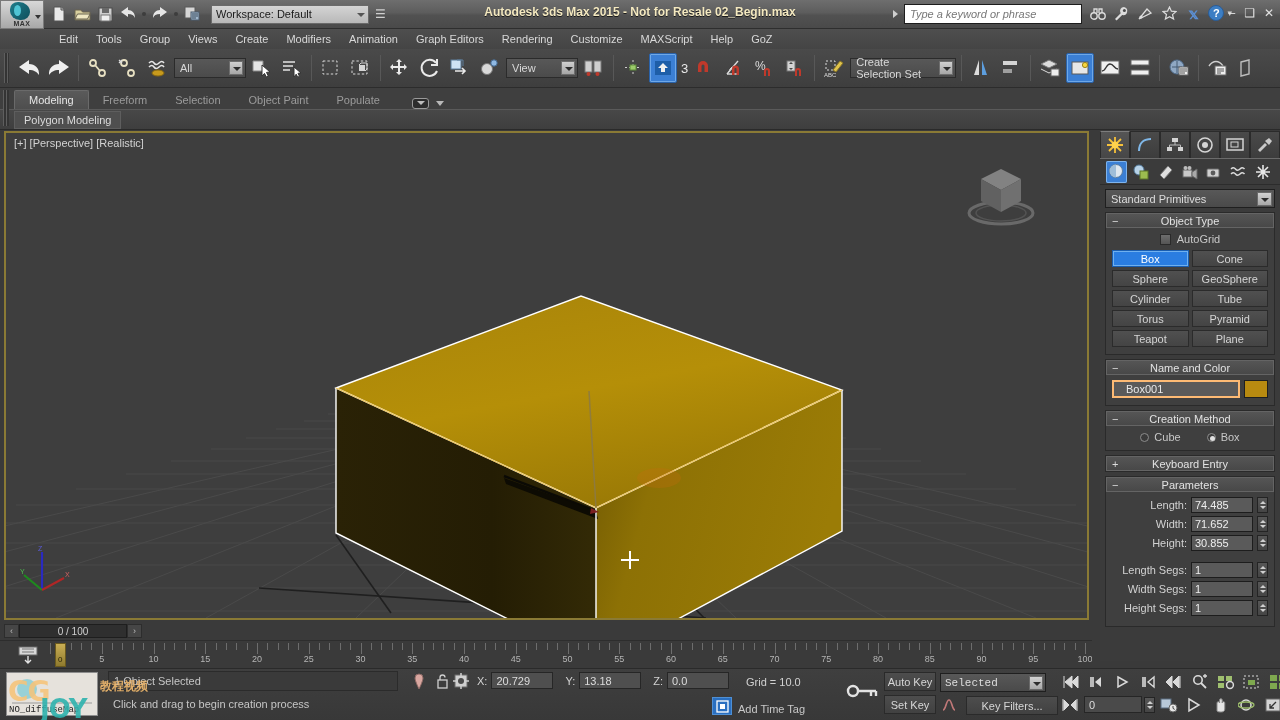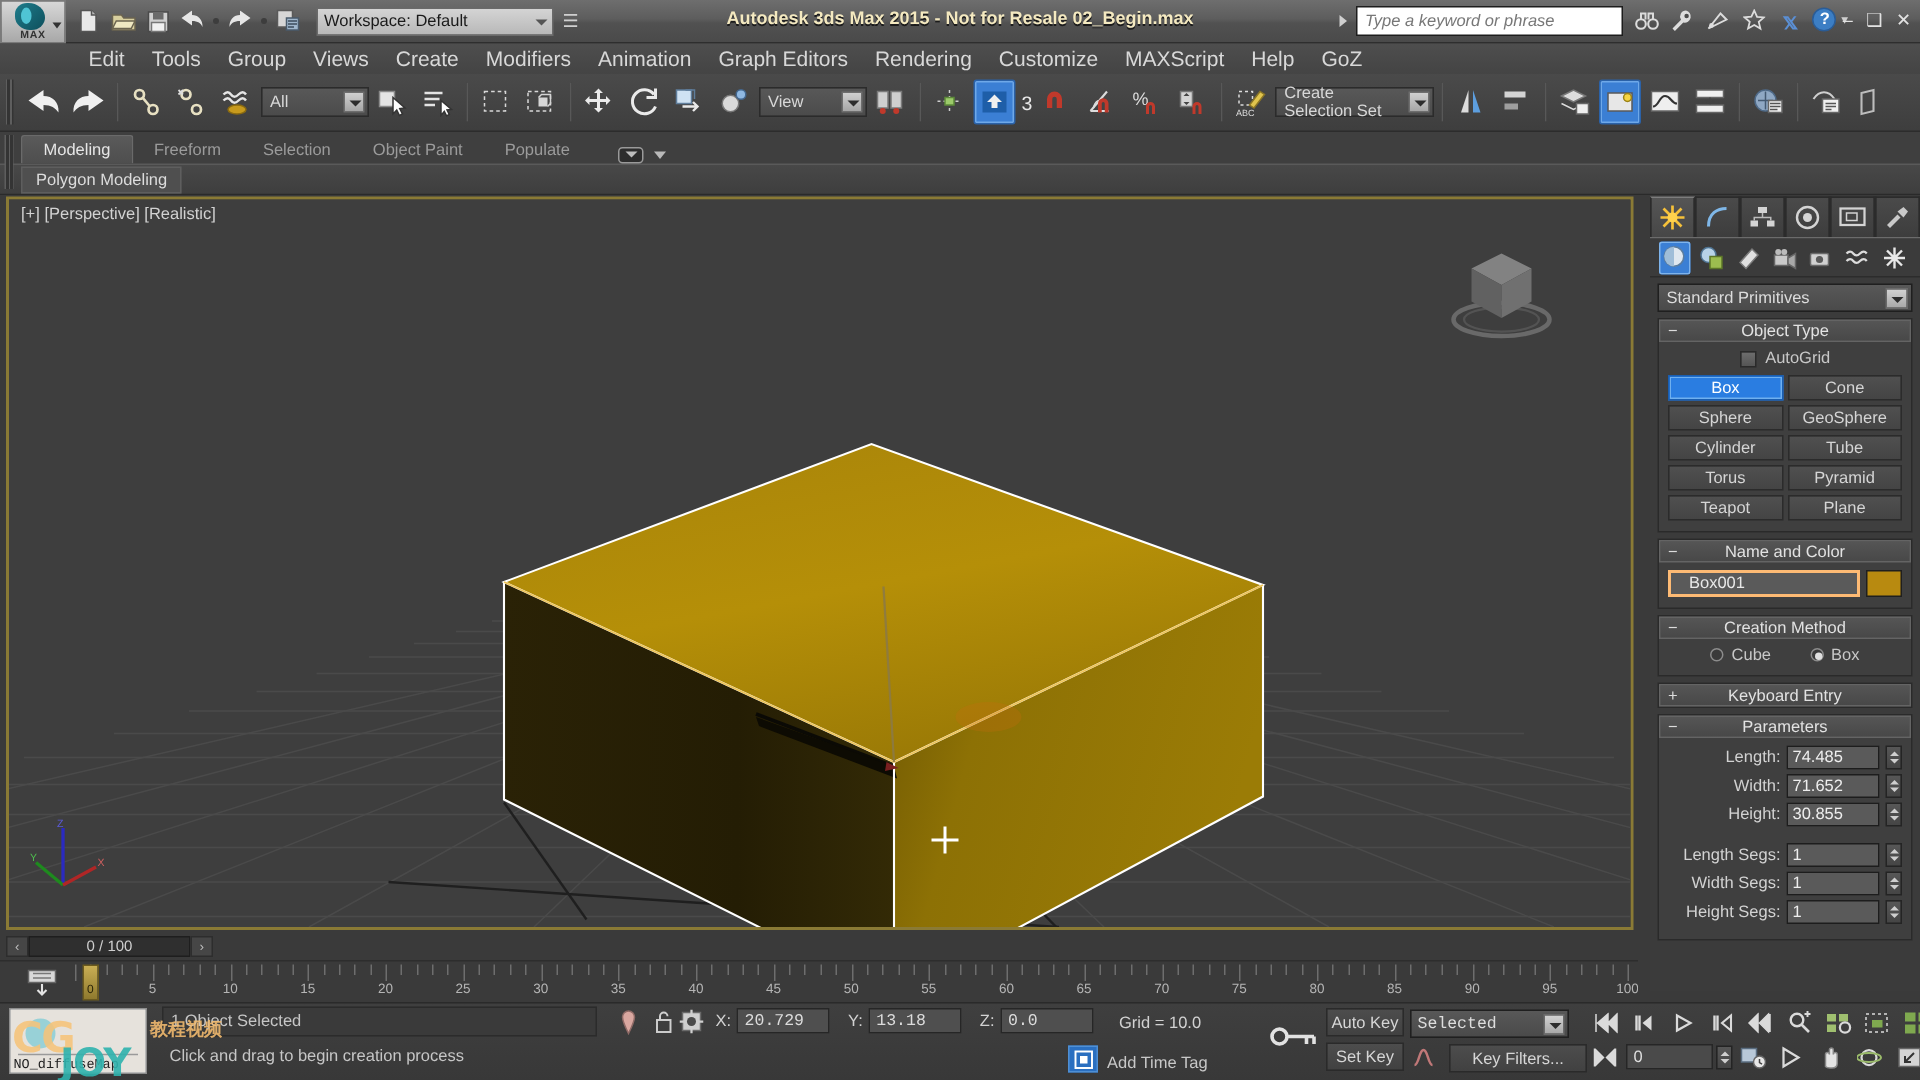--- a/index.html
+++ b/index.html
@@ -69,21 +69,21 @@
   .helpcircle{width:16px;height:16px;border-radius:50%;background:#3c7ec4;color:#fff;
     display:flex;align-items:center;justify-content:center;font-size:11px;font-weight:bold;border:1px solid #2a5c96;}
   .wbtns{position:absolute;right:6px;top:6px;display:flex;gap:9px;align-items:center;color:#e2e2e2;font-size:12px;}
 
   
   .menubar{
     position:absolute;left:0;top:29px;width:1280px;height:20px;
     background:linear-gradient(180deg,#4e4e4e,#444444);
     display:flex;align-items:center;padding-left:50px;
   }
-  .menubar .mi{padding:2px 9px;color:#d8d8d8;font-size:14px;}
+  .menubar .mi{padding:2px 9px;color:#d8d8d8;font-size:11px;}
 
   
   .maintb{
     position:absolute;left:0;top:49px;width:1280px;height:39px;
     background:linear-gradient(180deg,#4a4a4a,#3e3e3e);
     border-bottom:1px solid #2c2c2c;
     display:flex;align-items:center;gap:2px;padding-left:4px;overflow:hidden;
   }
   .grip{width:5px;height:30px;background:
     repeating-linear-gradient(90deg,#5e5e5e 0 1px,#343434 1px 3px);margin-right:4px;flex:none;}
@@ -202,21 +202,21 @@
   .statusbar{position:absolute;left:0;top:668px;width:1280px;height:52px;
     background:linear-gradient(180deg,#3f3f3f,#383838);border-top:1px solid #2a2a2a;}
   .mini-mat{position:absolute;left:6px;top:3px;width:92px;height:44px;background:#d9d9d9;
     border:1px solid #8d8d8d;overflow:hidden;}
   .statuslines{position:absolute;left:108px;top:2px;width:290px;}
   .sline{height:20px;background:#3a3a3a;border:1px solid #2b2b2b;color:#c6c6c6;font-size:11px;
     display:flex;align-items:center;padding:0 5px;margin-bottom:2px;}
   .sline2{height:22px;color:#c6c6c6;font-size:11px;display:flex;align-items:center;padding:0 5px;}
   .coordgrp{position:absolute;left:412px;top:3px;display:flex;align-items:center;gap:4px;}
   .cfield{width:62px;height:17px;background:#4f4f4f;border:1px solid #262626;color:#dcdcdc;
-    font-size:11px;display:flex;align-items:center;padding:0 4px;font-family:Liberation Mono, monospace;}
+    font-size:11px;display:flex;align-items:center;padding:0 4px;}
   .gridlbl{position:absolute;left:735px;top:4px;width:110px;height:16px;color:#d2d2d2;font-size:11px;
     display:flex;align-items:center;padding-left:8px;}
   .addtimetag{position:absolute;left:712px;top:27px;display:flex;align-items:flex-end;gap:6px;}
   .keygrp{position:absolute;left:884px;top:3px;width:106px;}
   .kbtn{width:52px;height:19px;background:linear-gradient(180deg,#4d4d4d,#414141);border:1px solid #2a2a2a;
     color:#d6d6d6;font-size:11px;display:flex;align-items:center;justify-content:center;}
   .selcombo{position:absolute;left:940px;top:3px;width:106px;height:19px;
     background:linear-gradient(180deg,#585858,#4a4a4a);border:1px solid #1f1f1f;color:#ddd;font-size:11px;
     display:flex;align-items:center;padding:0 18px 0 4px;font-family:Liberation Mono, monospace;}
   .selcombo .ar{position:absolute;right:2px;top:2px;width:14px;height:14px;

